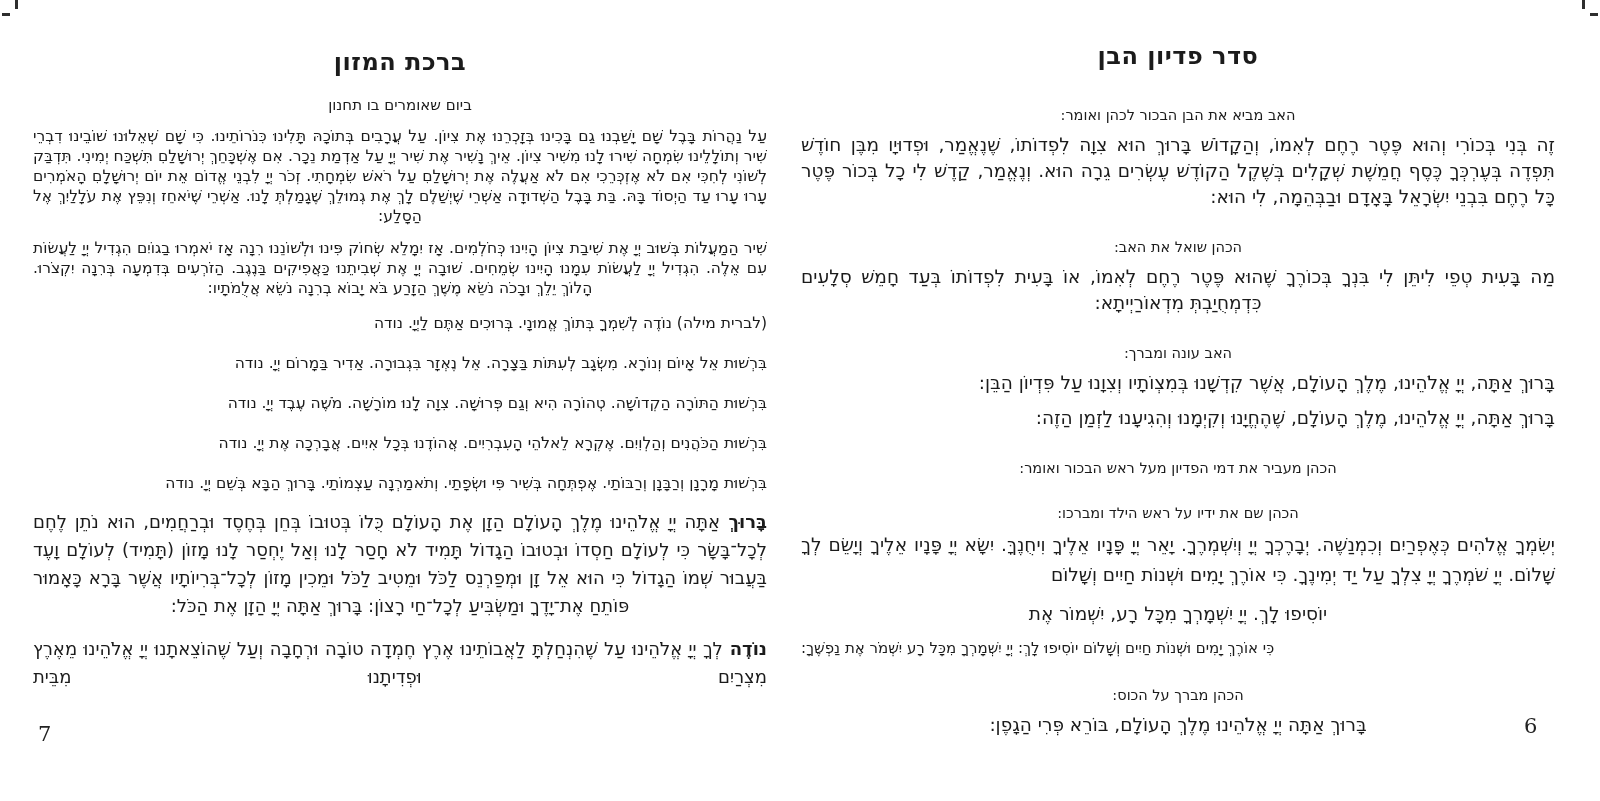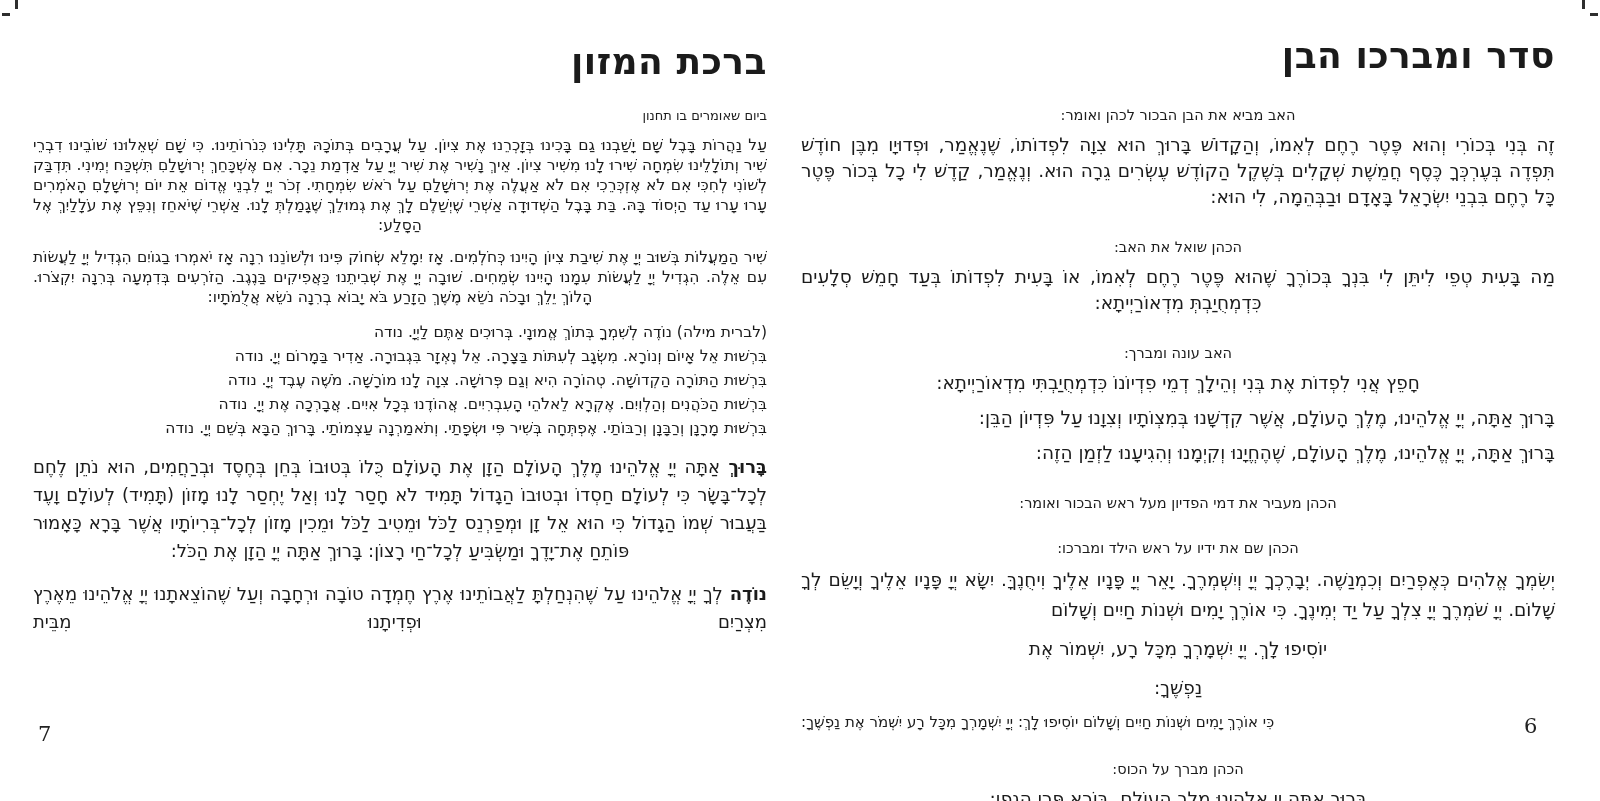--- a/index.html
+++ b/index.html
@@ -6,72 +6,70 @@
   body{
     width:1600px;height:801px;position:relative;overflow:hidden;
     background:#ffffff;
     font-family:"DejaVu Sans","Liberation Sans",sans-serif;
     color:#1b1b1b;
   }
   .regmark{position:absolute;background:#2e2e2e;}
   .pg{position:absolute;direction:rtl;}
   .pg-right{left:801px;top:34px;width:754px;}
   .pg-left{left:33px;top:40px;width:734px;}
-  .pg-title{font-weight:bold;font-size:36px;line-height:44px;letter-spacing:0.5px;}
-  .pg-sub{font-size:13px;margin-top:24px;}
+  .pg-title{text-align:center;font-weight:bold;font-size:24px;line-height:44px;letter-spacing:0.5px;}
+  .pg-sub{text-align:center;font-size:15px;margin-top:12px;}
   .sections{margin-top:2px;}
   .sec{margin-top:9px;}
   
   .sec.instr{font-size:14.5px;text-align:center;margin-top:28px;margin-bottom:-2px;font-weight:400;}
   
   .j {text-align:justify;}
   .jc{text-align:justify;text-align-last:center;}
   .jf{text-align:justify;text-align-last:justify;}
   .c {text-align:center;}
   .r {text-align:right;}
   
   .pg-right .sec{font-size:18.5px;line-height:26px;}
   .pg-right .sec.instr{font-size:14.5px;line-height:19px;}
   .pg-right .sec.tall{line-height:30px;}
   .pg-right .sec.csm{text-align:left;font-size:15px;line-height:20px;}
   
   .pg-left .sec{font-size:15.5px;line-height:20px;}
-  .pg-left .sec.sm{font-size:15.5px;line-height:20px;margin-top:4px;}
+  .pg-left .sec.sm{font-size:15.5px;line-height:20px;margin-top:20px;}
   .pg-left .sec.para{margin-top:12px;}
   .pg-left .sec.lg{font-size:18px;line-height:28px;}
   .pg-left .sec.gap{margin-top:15px;}
   .sec b{font-weight:700;}
   .pagenum{position:absolute;font-family:"DejaVu Serif","Liberation Serif",serif;font-size:21px;color:#222;}
   .pagenum-left{left:38px;top:722px;}
   .pagenum-right{left:1524px;top:714px;}
 </style>
 </head>
 <body>
 
 <div class="regmark" style="left:15px;top:0;width:3px;height:9px;"></div>
 <div class="regmark" style="left:2px;top:13px;width:8px;height:3px;"></div>
 <div class="regmark" style="left:1582px;top:0;width:3px;height:9px;"></div>
 <div class="regmark" style="left:1590px;top:13px;width:8px;height:3px;"></div>
 
 <div class="pg pg-right">
-  <div class="pg-title">סדר ומברכו הבן</div>
+  <div class="pg-title">סדר פדיון הבן</div>
   <div class="sections">
       <div class="sec instr">האב מביא את הבן הבכור לכהן ואומר:</div>
       <div class="sec j">זֶה בְּנִי בְּכוֹרִי וְהוּא פֶּטֶר רֶחֶם לְאִמוֹ, וְהַקָדוֹשׁ בָּרוּךְ הוּא צִוָה לִפְדוֹתוֹ, שֶׁנֶאֱמַר, וּפְדוּיָו מִבֶּן חוֹדֶשׁ תִּפְדֶה בְּעֶרְכְּךָ כֶּסֶף חֲמֵשֶׁת שְׁקָלִים בְּשֶׁקֶל הַקוֹדֶשׁ עֶשְׂרִים גֵרָה הוּא. וְנֶאֱמַר, קַדֶשׁ לִי כָל בְּכוֹר פֶּטֶר כָּל רֶחֶם בִּבְנֵי יִשְׂרָאֵל בָּאָדָם וּבַבְּהֵמָה, לִי הוּא:</div>
       <div class="sec instr">הכהן שואל את האב:</div>
       <div class="sec jc">מַה בָּעִית טְפֵי לִיתֵּן לִי בִּנְךָ בְּכוֹרֶךָ שֶׁהוּא פֶּטֶר רֶחֶם לְאִמוֹ, אוֹ בָּעִית לִפְדוֹתוֹ בְּעַד חָמֵשׁ סְלָעִים כִּדְמְחֻיַבְתְּ מִדְאוֹרַיְיתָא:</div>
       <div class="sec instr">האב עונה ומברך:</div>
-      <div class="sec c">חָפֵץ אֲנִי לִפְדוֹת אֶת בְּנִי וְהֵילָךְ דְמֵי פִדְיוֹנוֹ כִּדְמְחֻיַבְתִּי מִדְאוֹרַיְיתָא:</div>
       <div class="sec r">בָּרוּךְ אַתָּה, יְיָ אֱלֹהֵינוּ, מֶלֶךְ הָעוֹלָם, אֲשֶׁר קִדְשָׁנוּ בְּמִצְוֹתָיו וְצִוָנוּ עַל פִּדְיוֹן הַבֵּן:</div>
       <div class="sec r">בָּרוּךְ אַתָּה, יְיָ אֱלֹהֵינוּ, מֶלֶךְ הָעוֹלָם, שֶׁהֶחֱיָנוּ וְקִיְמָנוּ וְהִגִיעָנוּ לַזְמַן הַזֶה:</div>
       <div class="sec instr">הכהן מעביר את דמי הפדיון מעל ראש הבכור ואומר:</div>
       <div class="sec instr">הכהן שם את ידיו על ראש הילד ומברכו:</div>
       <div class="sec j tall">יְשִׂמְךָ אֱלֹהִים כְּאֶפְרַיִם וְכִמְנַשֶׁה. יְבָרֶכְךָ יְיָ וְיִשְׁמְרֶךָ. יָאֵר יְיָ פָּנָיו אֵלֶיךָ וִיחֻנֶךָּ. יִשָׂא יְיָ פָּנָיו אֵלֶיךָ וְיָשֵׂם לְךָ שָׁלוֹם. יְיָ שֹׁמְרֶךָ יְיָ צִלְךָ עַל יַד יְמִינֶךָ. כִּי אוֹרֶךְ יָמִים וּשְׁנוֹת חַיִים וְשָׁלוֹם</div>
       <div class="sec c tall">יוֹסִיפוּ לָךְ. יְיָ יִשְׁמָרְךָ מִכָּל רָע, יִשְׁמוֹר אֶת</div>
-      <div class="sec c tall">נַפְשֶׁךָ:</div>
       <div class="sec csm">כִּי אוֹרֶךְ יָמִים וּשְׁנוֹת חַיִים וְשָׁלוֹם יוֹסִיפוּ לָךְ: יְיָ יִשְׁמָרְךָ מִכָּל רָע יִשְׁמֹר אֶת נַפְשֶׁךָ:</div>
       <div class="sec instr">הכהן מברך על הכוס:</div>
       <div class="sec c">בָּרוּךְ אַתָּה יְיָ אֱלֹהֵינוּ מֶלֶךְ הָעוֹלָם, בּוֹרֵא פְּרִי הַגָפֶן:</div>
     </div>
 </div>
 
 <div class="pg pg-left">
   <div class="pg-title">ברכת המזון</div>
   <div class="pg-sub">ביום שאומרים בו תחנון</div>
   <div class="sections">

